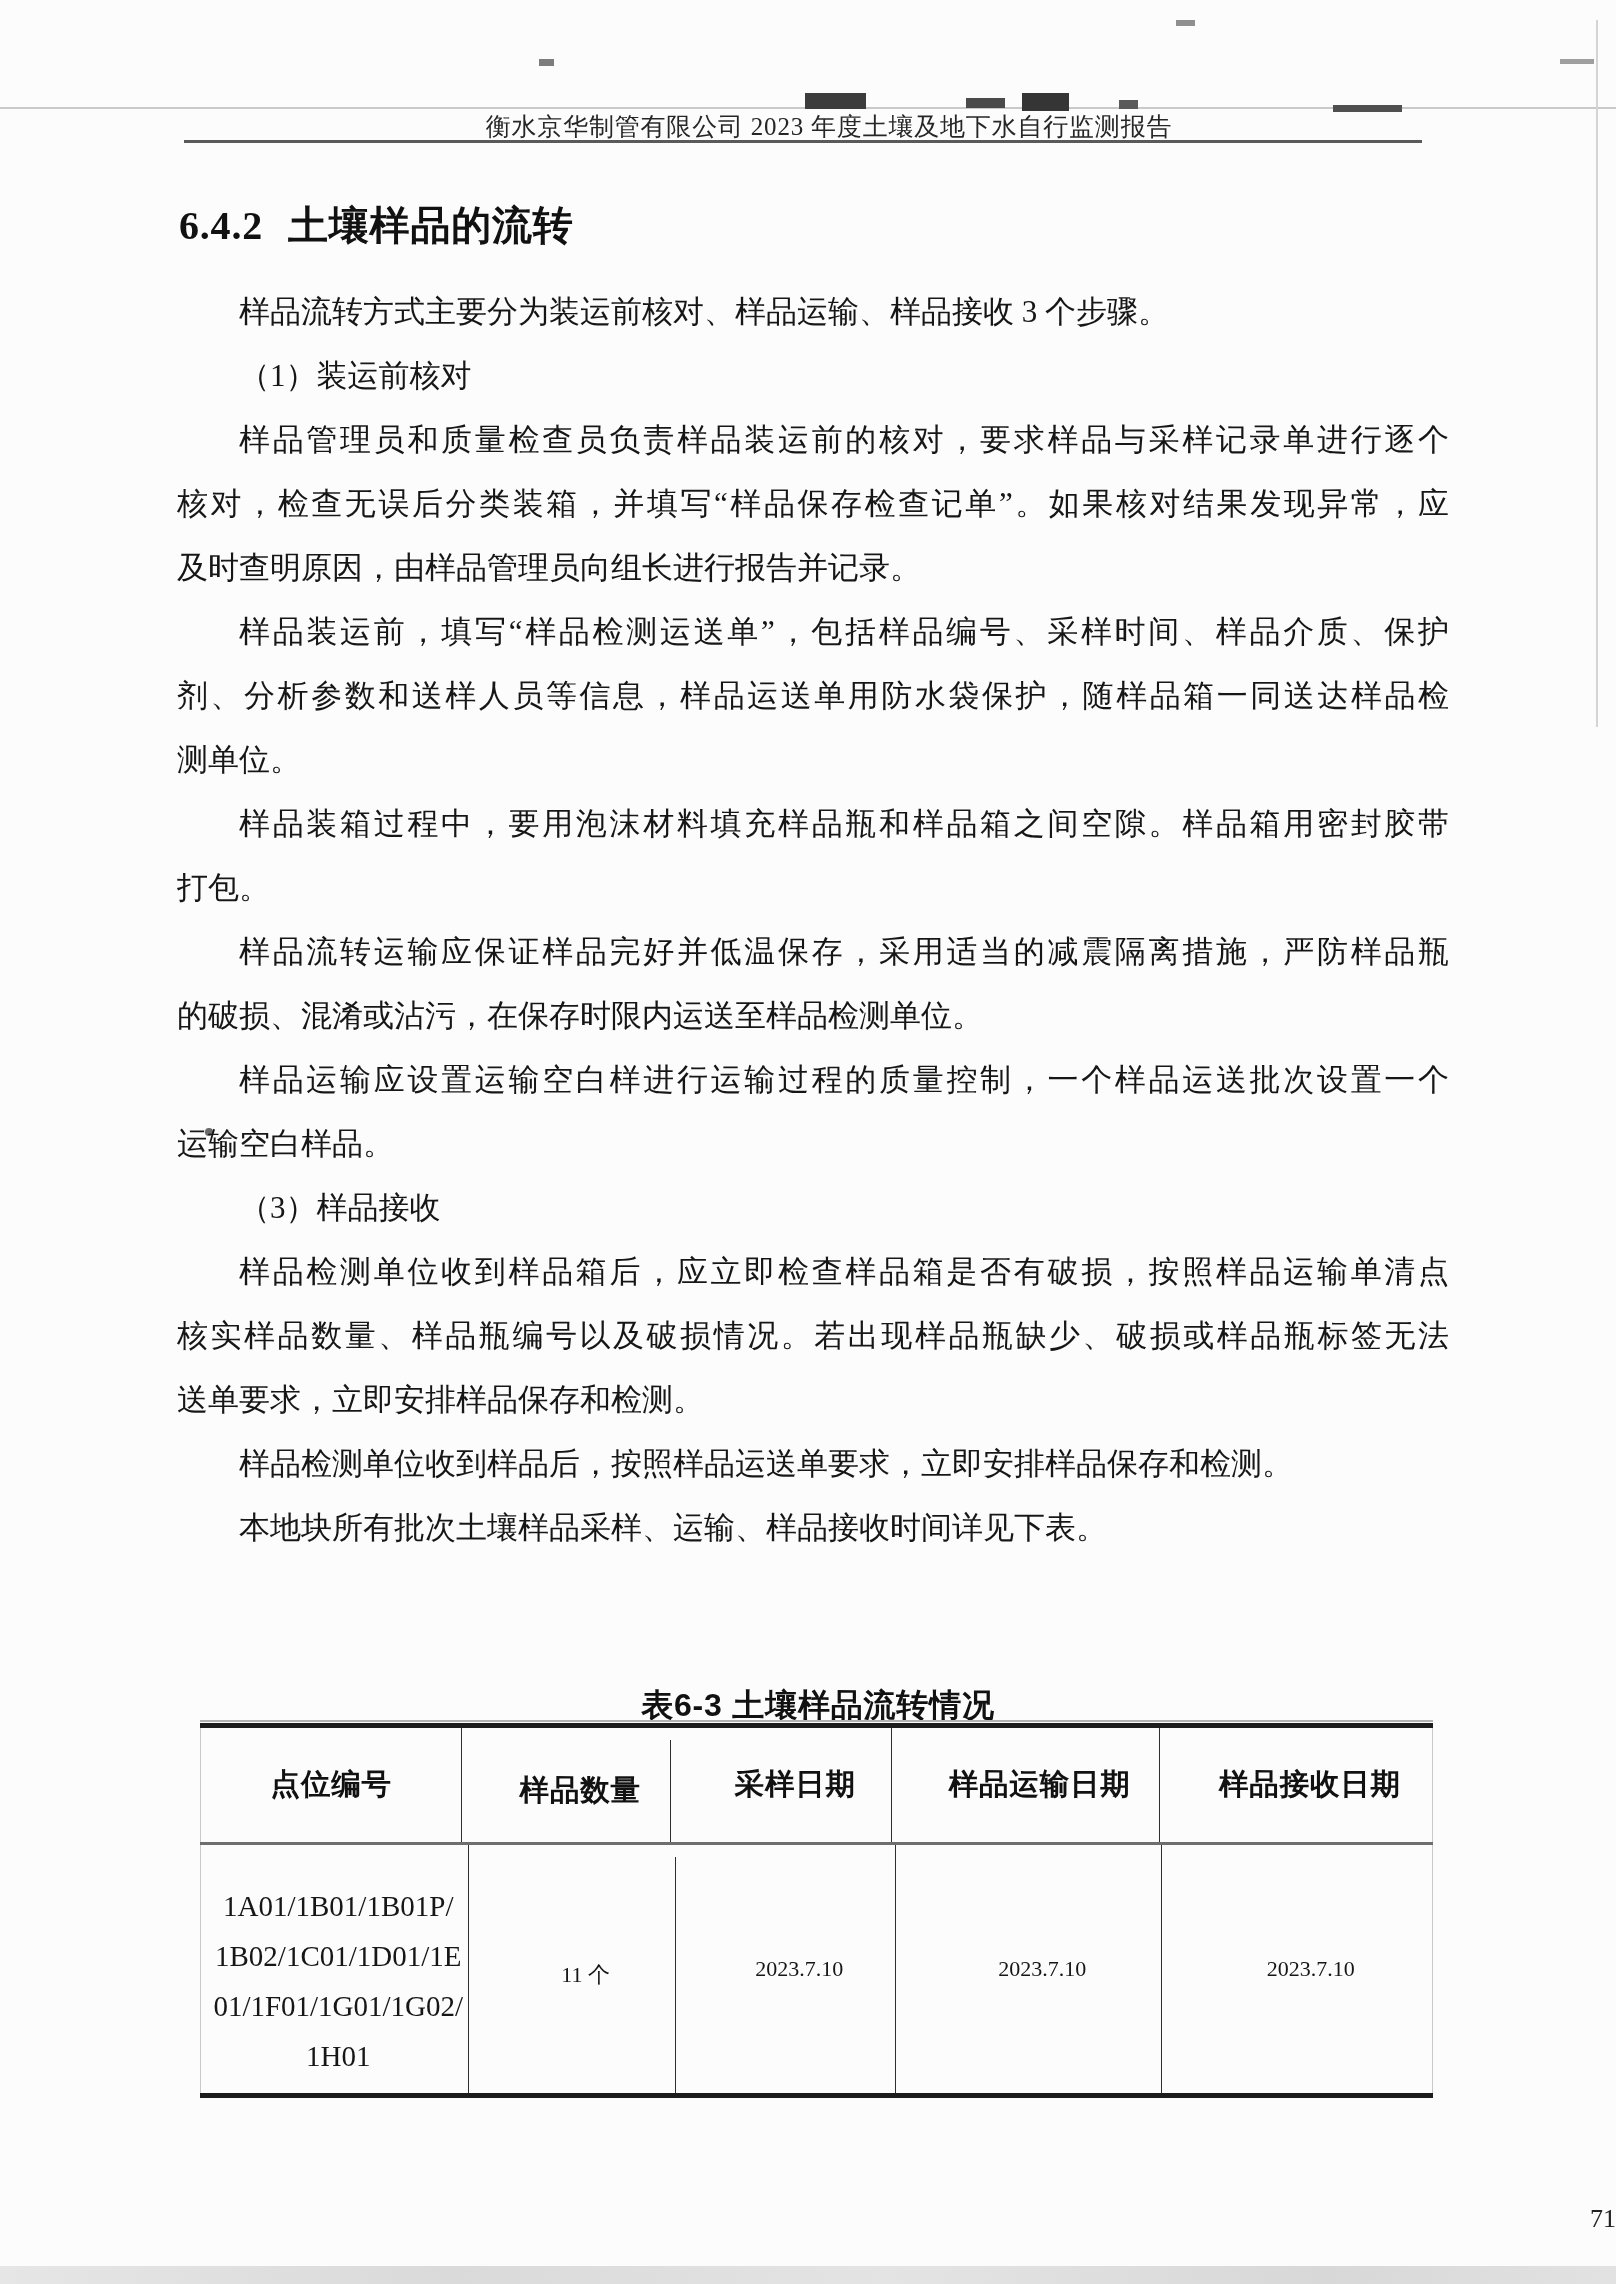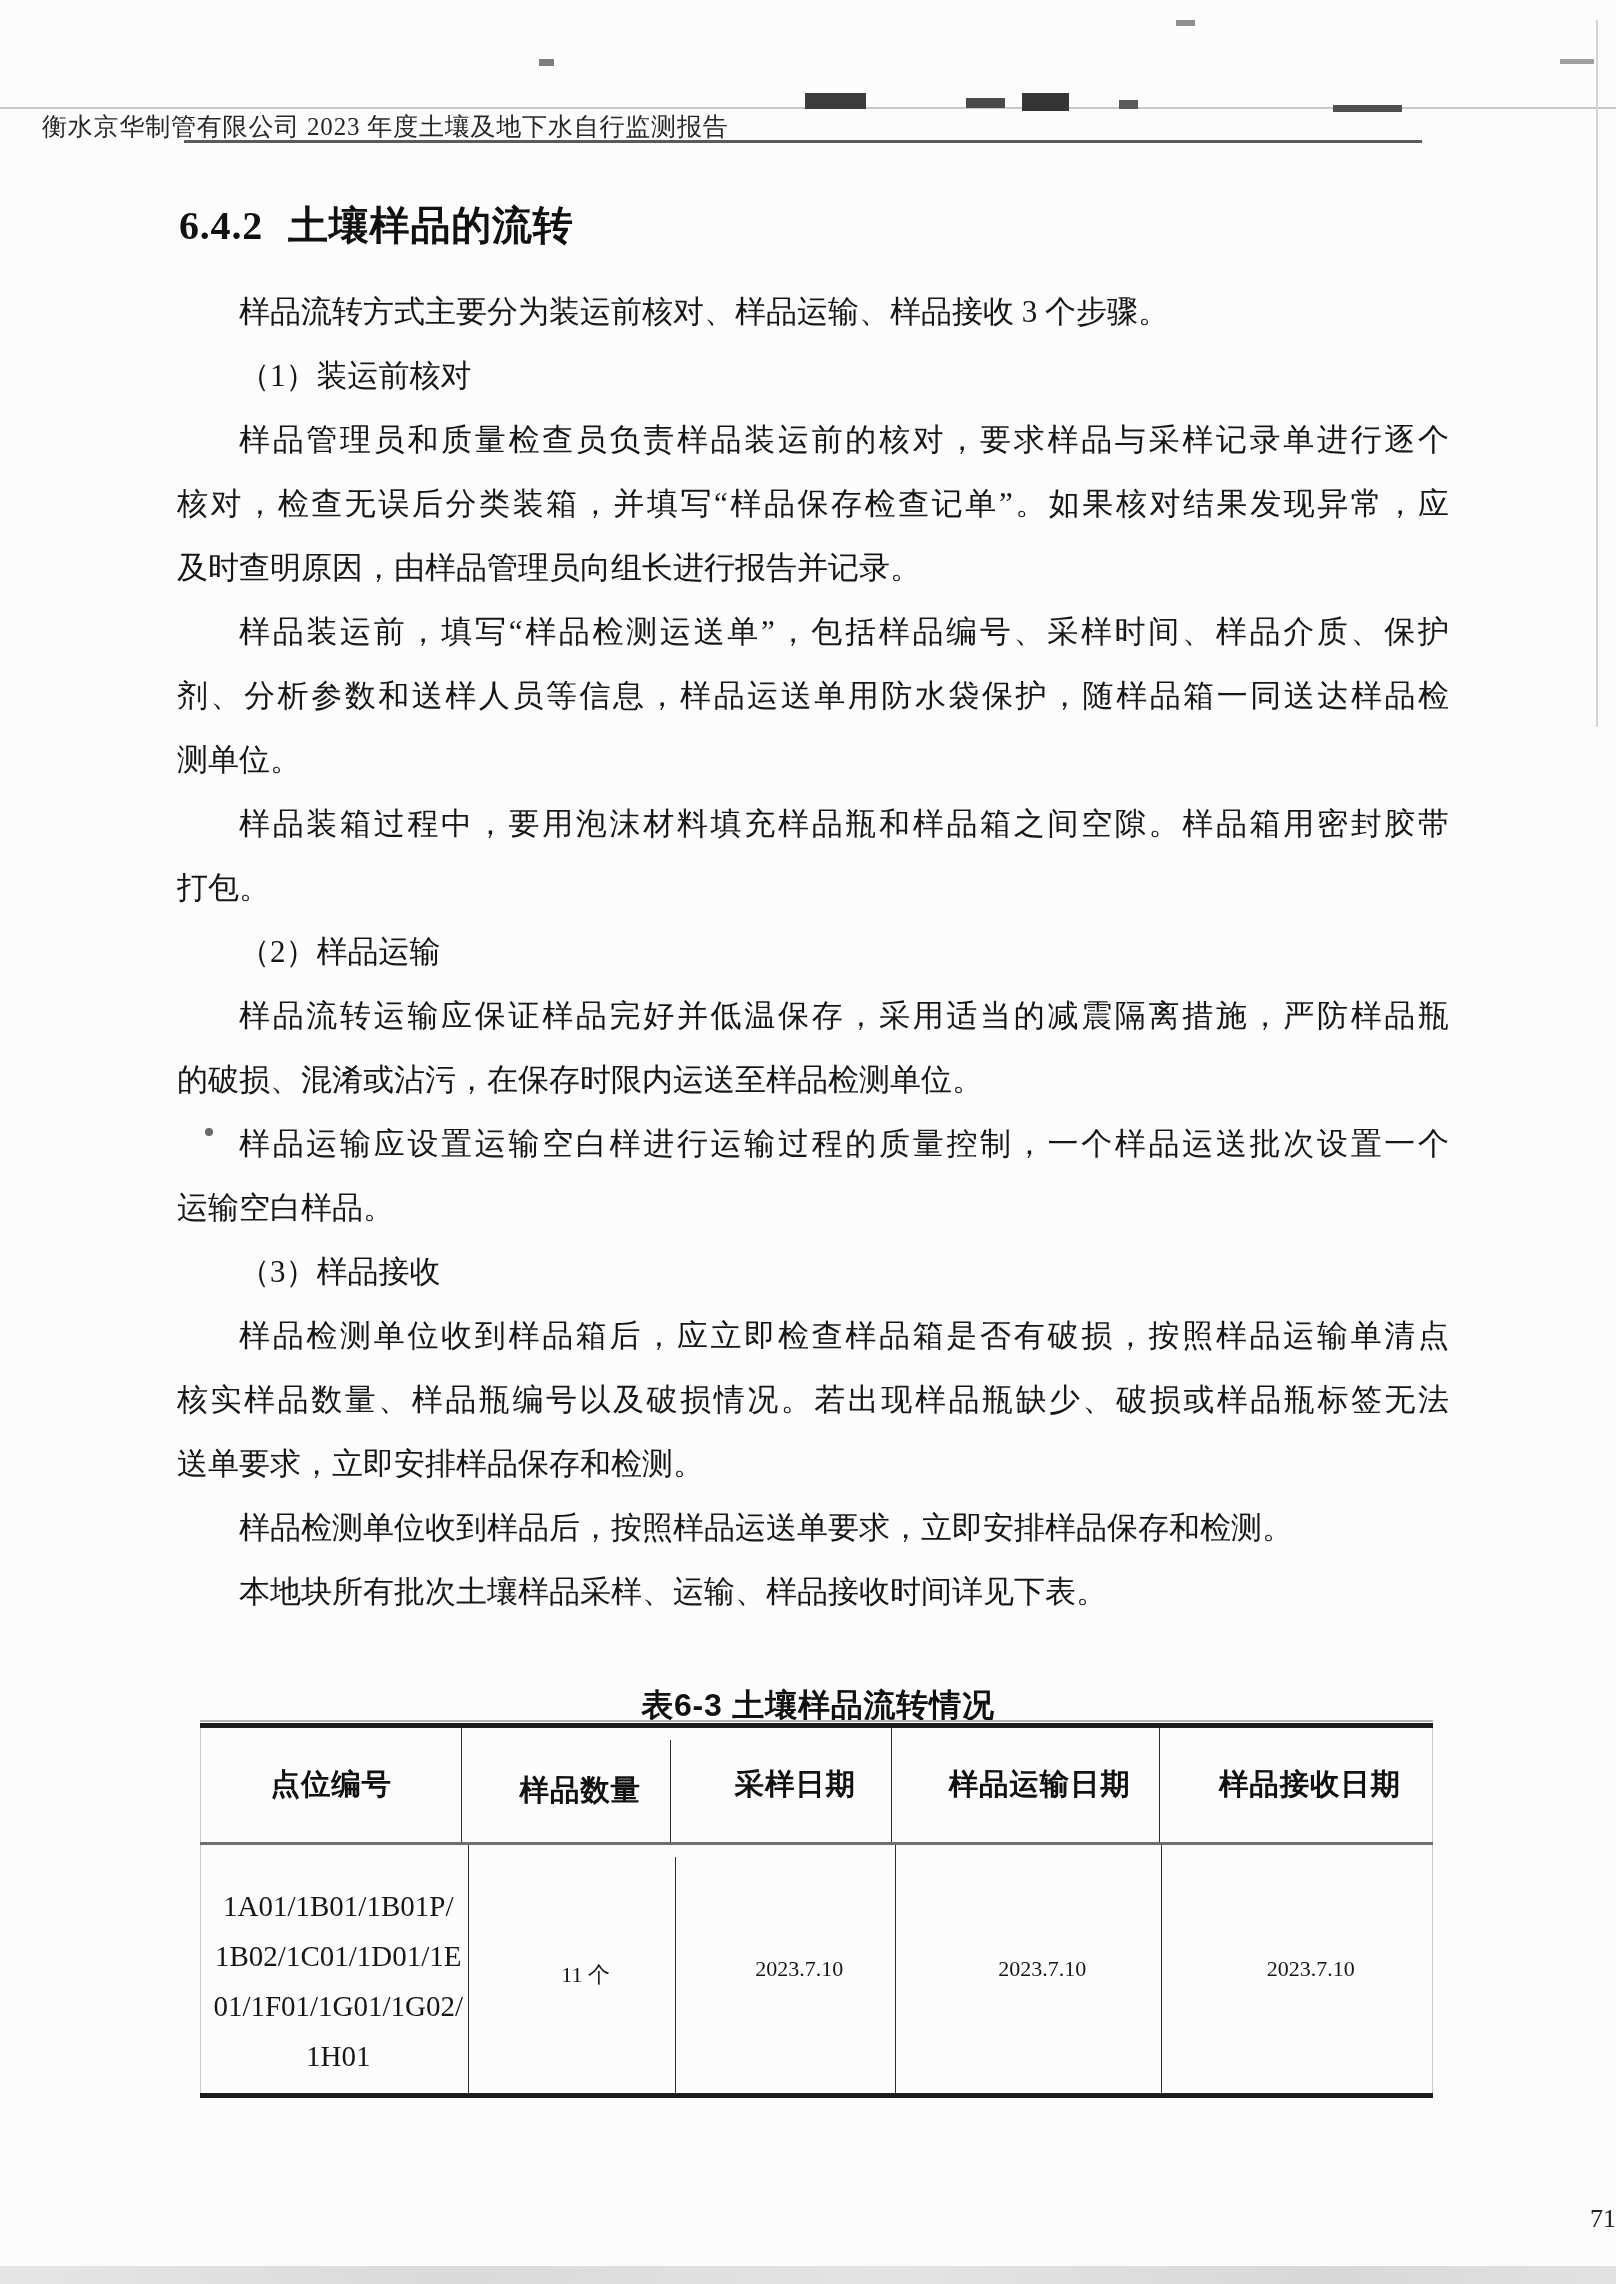--- a/index.html
+++ b/index.html
@@ -19,21 +19,21 @@
   .a6{left:1176px;top:20px;width:18.5px;height:5.9px;background:#8f8f8f;}
   .a7{left:205px;top:1128px;width:7.6px;height:7.6px;border-radius:50%;background:#6a6a6a;}
   .a8{left:1560px;top:59px;width:34px;height:5px;background:#9f9f9f;}
   .a9{left:539px;top:59px;width:15px;height:6.7px;background:#7d7d7d;}
   .vline-right{left:1596px;top:20px;width:1.7px;height:707px;background:#d4d4d4;}
   .bottom-band{left:0;bottom:0;width:1616px;height:18.5px;
     background:linear-gradient(90deg,#e6e6e6,#dadada 28%,#e4e4e4 55%,#d8d8d8 82%,#e2e2e2);}
   
   .rh-title{
     position:absolute;top:110px;left:0;width:1616px;box-sizing:border-box;padding-left:42px;
-    text-align:left;font-size:25px;letter-spacing:0.8px;color:#262626;
+    text-align:center;font-size:25px;letter-spacing:0.8px;color:#262626;
   }
   .rh-rule{position:absolute;left:184px;top:140px;width:1238px;height:2.5px;background:#5a5a5a;}
   
   .heading{
     position:absolute;left:179px;top:198px;font-size:40px;font-weight:bold;color:#111;
     letter-spacing:0.8px;white-space:nowrap;
   }
   .heading .num{margin-right:25px;}
   
   .body-text{position:absolute;left:177px;top:280px;width:1272px;}
@@ -107,21 +107,20 @@
       <div class="bline ind">样品流转方式主要分为装运前核对、样品运输、样品接收 3 个步骤。</div>
       <div class="bline ind">（1）装运前核对</div>
       <div class="bline ind just">样品管理员和质量检查员负责样品装运前的核对，要求样品与采样记录单进行逐个</div>
       <div class="bline just">核对，检查无误后分类装箱，并填写“样品保存检查记单”。如果核对结果发现异常，应</div>
       <div class="bline">及时查明原因，由样品管理员向组长进行报告并记录。</div>
       <div class="bline ind just">样品装运前，填写“样品检测运送单”，包括样品编号、采样时间、样品介质、保护</div>
       <div class="bline just">剂、分析参数和送样人员等信息，样品运送单用防水袋保护，随样品箱一同送达样品检</div>
       <div class="bline">测单位。</div>
       <div class="bline ind just">样品装箱过程中，要用泡沫材料填充样品瓶和样品箱之间空隙。样品箱用密封胶带</div>
       <div class="bline">打包。</div>
-      <div class="bline ind">（2）样品运输</div>
       <div class="bline ind just">样品流转运输应保证样品完好并低温保存，采用适当的减震隔离措施，严防样品瓶</div>
       <div class="bline">的破损、混淆或沾污，在保存时限内运送至样品检测单位。</div>
       <div class="bline ind just">样品运输应设置运输空白样进行运输过程的质量控制，一个样品运送批次设置一个</div>
       <div class="bline">运输空白样品。</div>
       <div class="bline ind">（3）样品接收</div>
       <div class="bline ind just">样品检测单位收到样品箱后，应立即检查样品箱是否有破损，按照样品运输单清点</div>
       <div class="bline just">核实样品数量、样品瓶编号以及破损情况。若出现样品瓶缺少、破损或样品瓶标签无法</div>
       <div class="bline">送单要求，立即安排样品保存和检测。</div>
       <div class="bline ind">样品检测单位收到样品后，按照样品运送单要求，立即安排样品保存和检测。</div>
       <div class="bline ind">本地块所有批次土壤样品采样、运输、样品接收时间详见下表。</div>

